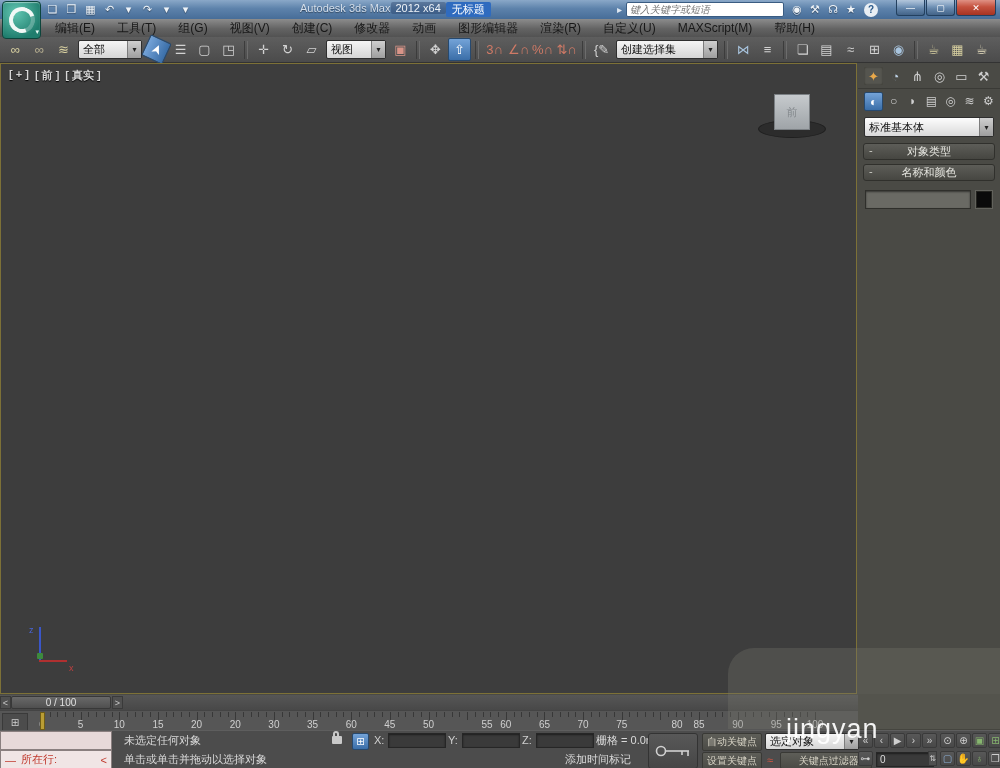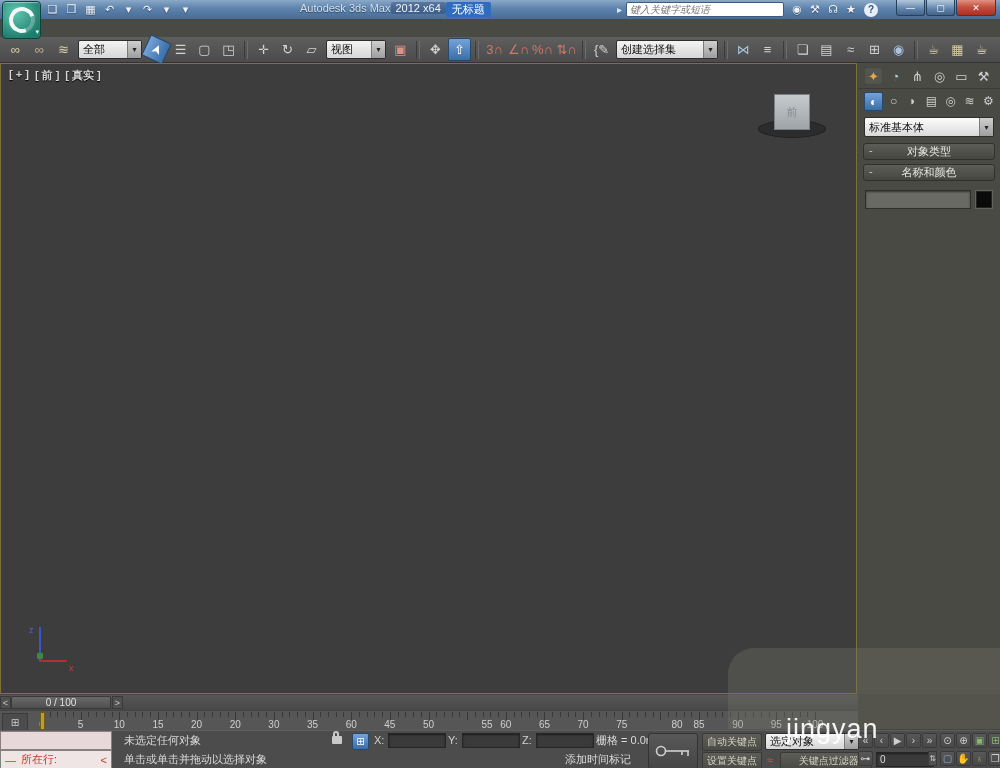--- a/index.html
+++ b/index.html
@@ -201,20 +201,34 @@
         <span class="win-btn">—</span>
         <span class="win-btn">▢</span>
         <span class="win-btn close">✕</span>
       </div>
   </div>
   <div class="app-btn">
     <span class="app-logo"></span>
     <span class="app-arrow">▾</span>
   </div>
 
+  <div id="menubar">
+      <span class="menu-item">编辑(E)</span>
+      <span class="menu-item">工具(T)</span>
+      <span class="menu-item">组(G)</span>
+      <span class="menu-item">视图(V)</span>
+      <span class="menu-item">创建(C)</span>
+      <span class="menu-item">修改器</span>
+      <span class="menu-item">动画</span>
+      <span class="menu-item">图形编辑器</span>
+      <span class="menu-item">渲染(R)</span>
+      <span class="menu-item">自定义(U)</span>
+      <span class="menu-item">MAXScript(M)</span>
+      <span class="menu-item">帮助(H)</span>
+    </div>
 
   <div id="toolbar">
       <span class="tbtn" style="color: rgb(216, 208, 160);">∞</span>
       <span class="tbtn" style="color: rgb(182, 174, 144);">∞</span>
       <span class="tbtn" style="color: rgb(216, 208, 160);">≋</span>
       <div class="combo" style="width: 62px;">
         <span class="combo-text">全部</span>
         <span class="combo-arrow">▾</span>
       </div>
       <span class="tbtn active" style="transform: rotate(-65deg);">➤</span>

